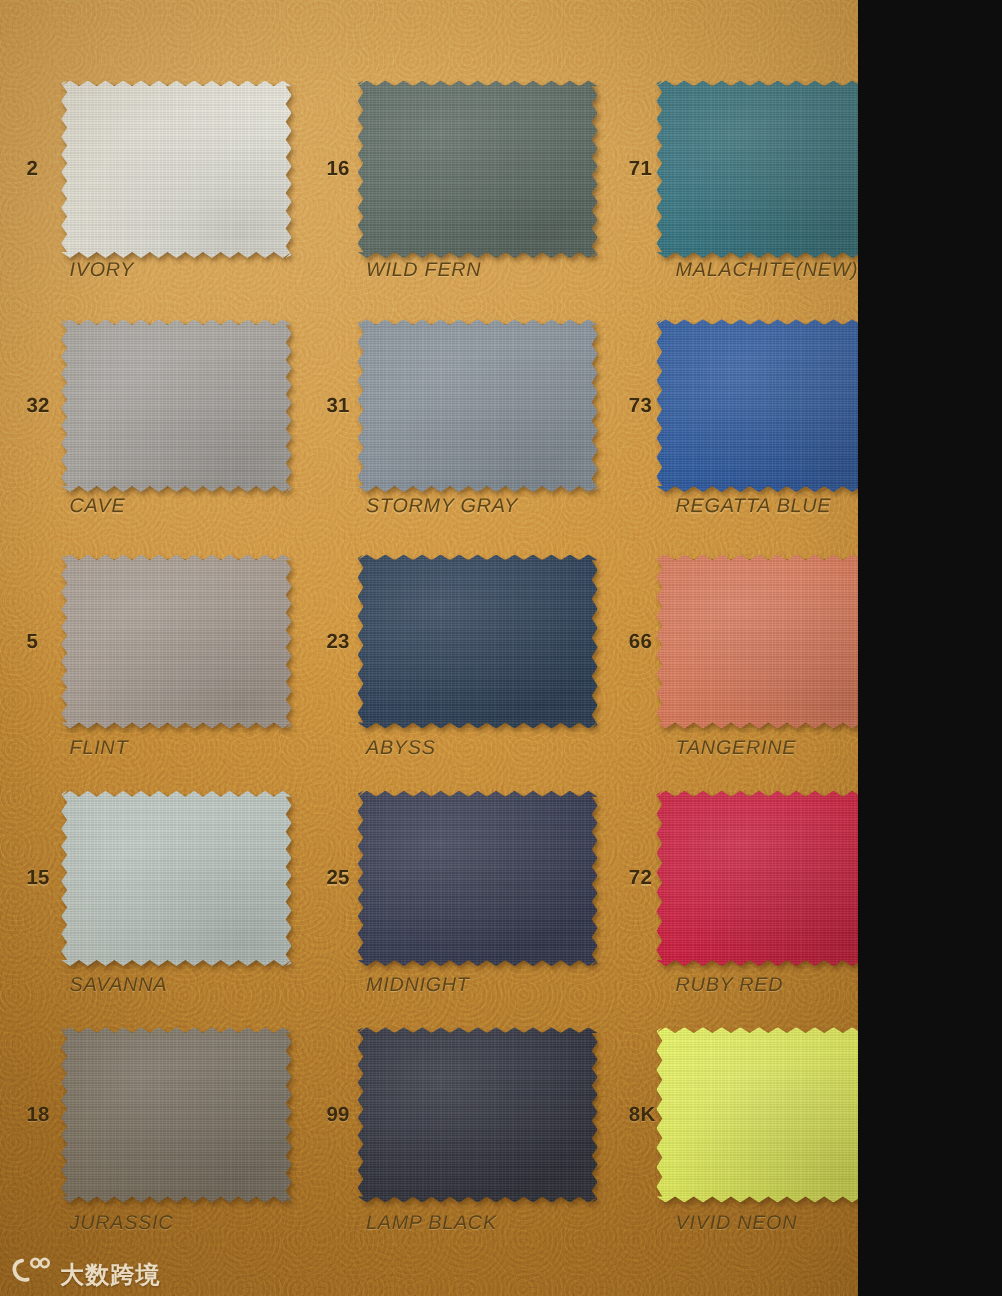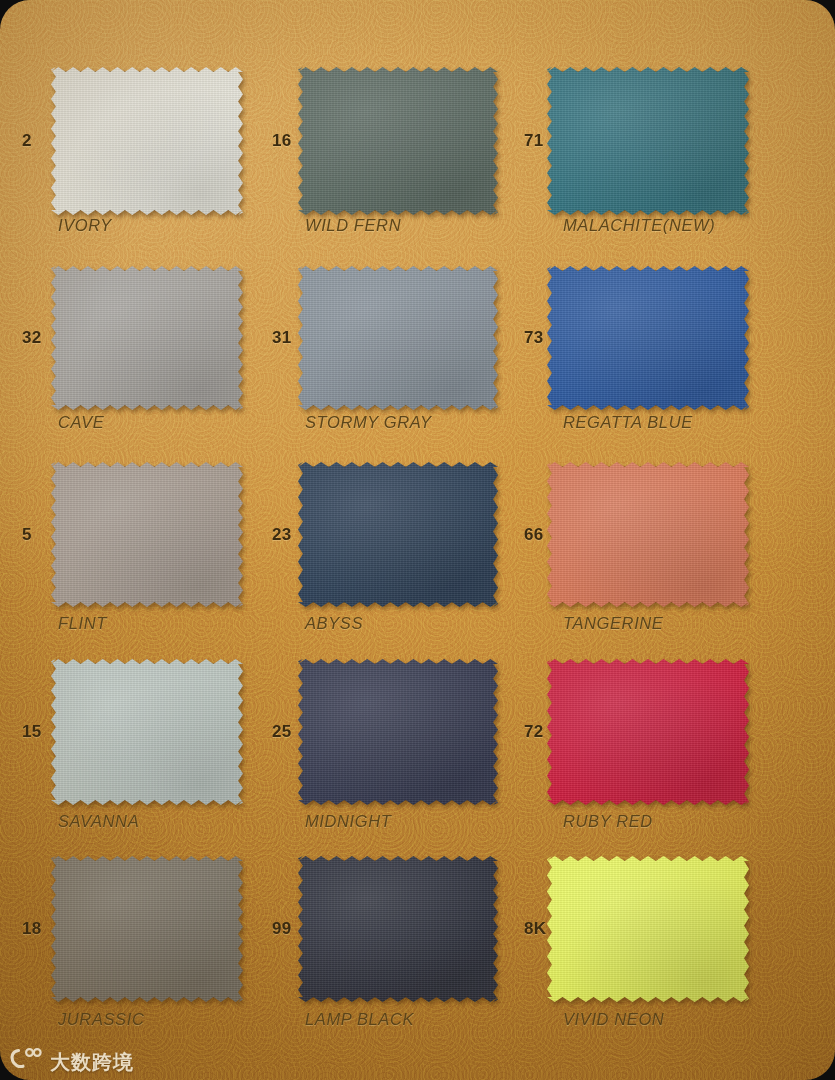--- a/index.html
+++ b/index.html
@@ -3,33 +3,32 @@
 <meta charset="utf-8">
 <title>Fabric Color Card</title>
 <style>
   html, body {
     margin: 0;
     padding: 0;
     background: #0d0d0d;
   }
   #card {
     position: relative;
-    width: 835px;
+    width: 715px;
     height: 1080px;
     overflow: hidden;
     font-family: "Liberation Sans", sans-serif;
     background-color: #d09a42;
     background-image:
       radial-gradient(circle at 18% 12%, rgba(255,225,170,0.33), rgba(255,225,170,0) 42%),
       radial-gradient(circle at 84% 8%,  rgba(255,222,160,0.22), rgba(255,222,160,0) 40%),
       radial-gradient(circle at 50% 50%, rgba(214,155,70,0.30), rgba(150,96,26,0.30) 78%),
       radial-gradient(circle at 8% 96%,  rgba(120,74,18,0.34), rgba(120,74,18,0) 45%),
       radial-gradient(circle at 96% 98%, rgba(126,78,20,0.30), rgba(126,78,20,0) 46%),
       linear-gradient(175deg, #d9a24b 0%, #cf9640 48%, #bf8735 100%);
-    border-radius: 30px;
   }
   
   #grain {
     position: absolute;
     inset: 0;
     pointer-events: none;
     opacity: .5;
     mix-blend-mode: overlay;
     background-image:
       repeating-radial-gradient(circle at 13px 9px, rgba(255,255,255,.22) 0 1px, rgba(0,0,0,0) 1px 4px),

